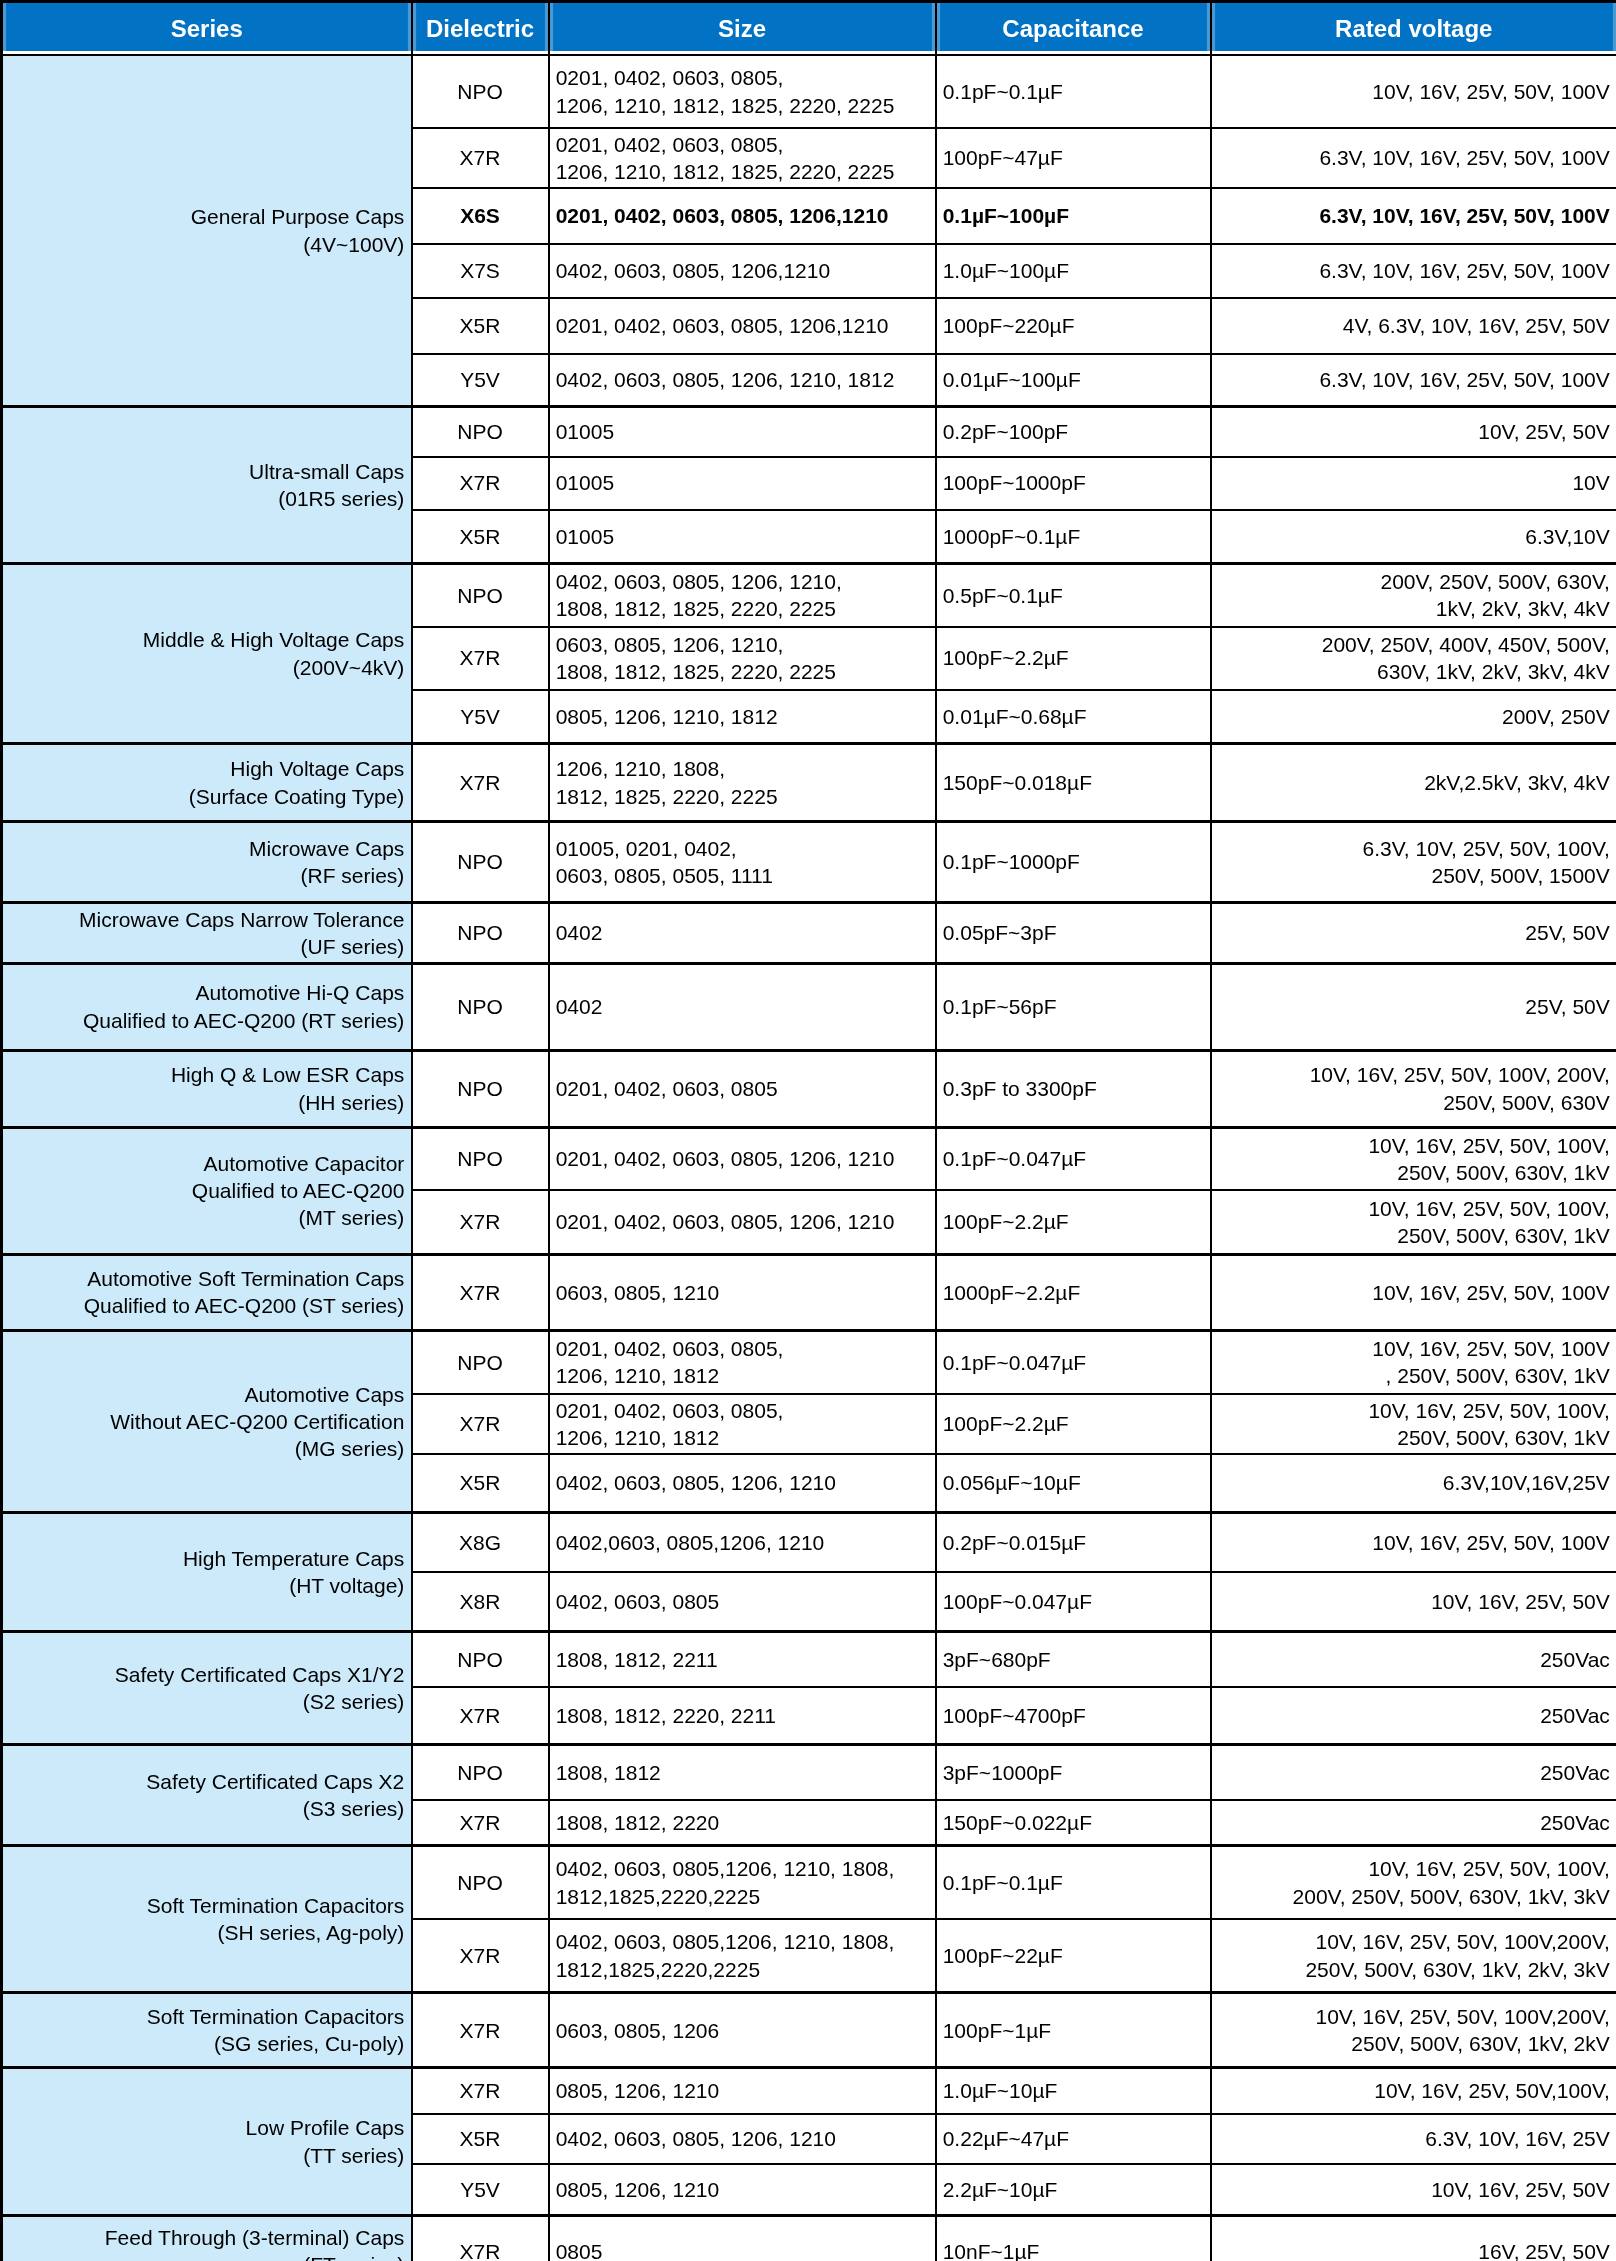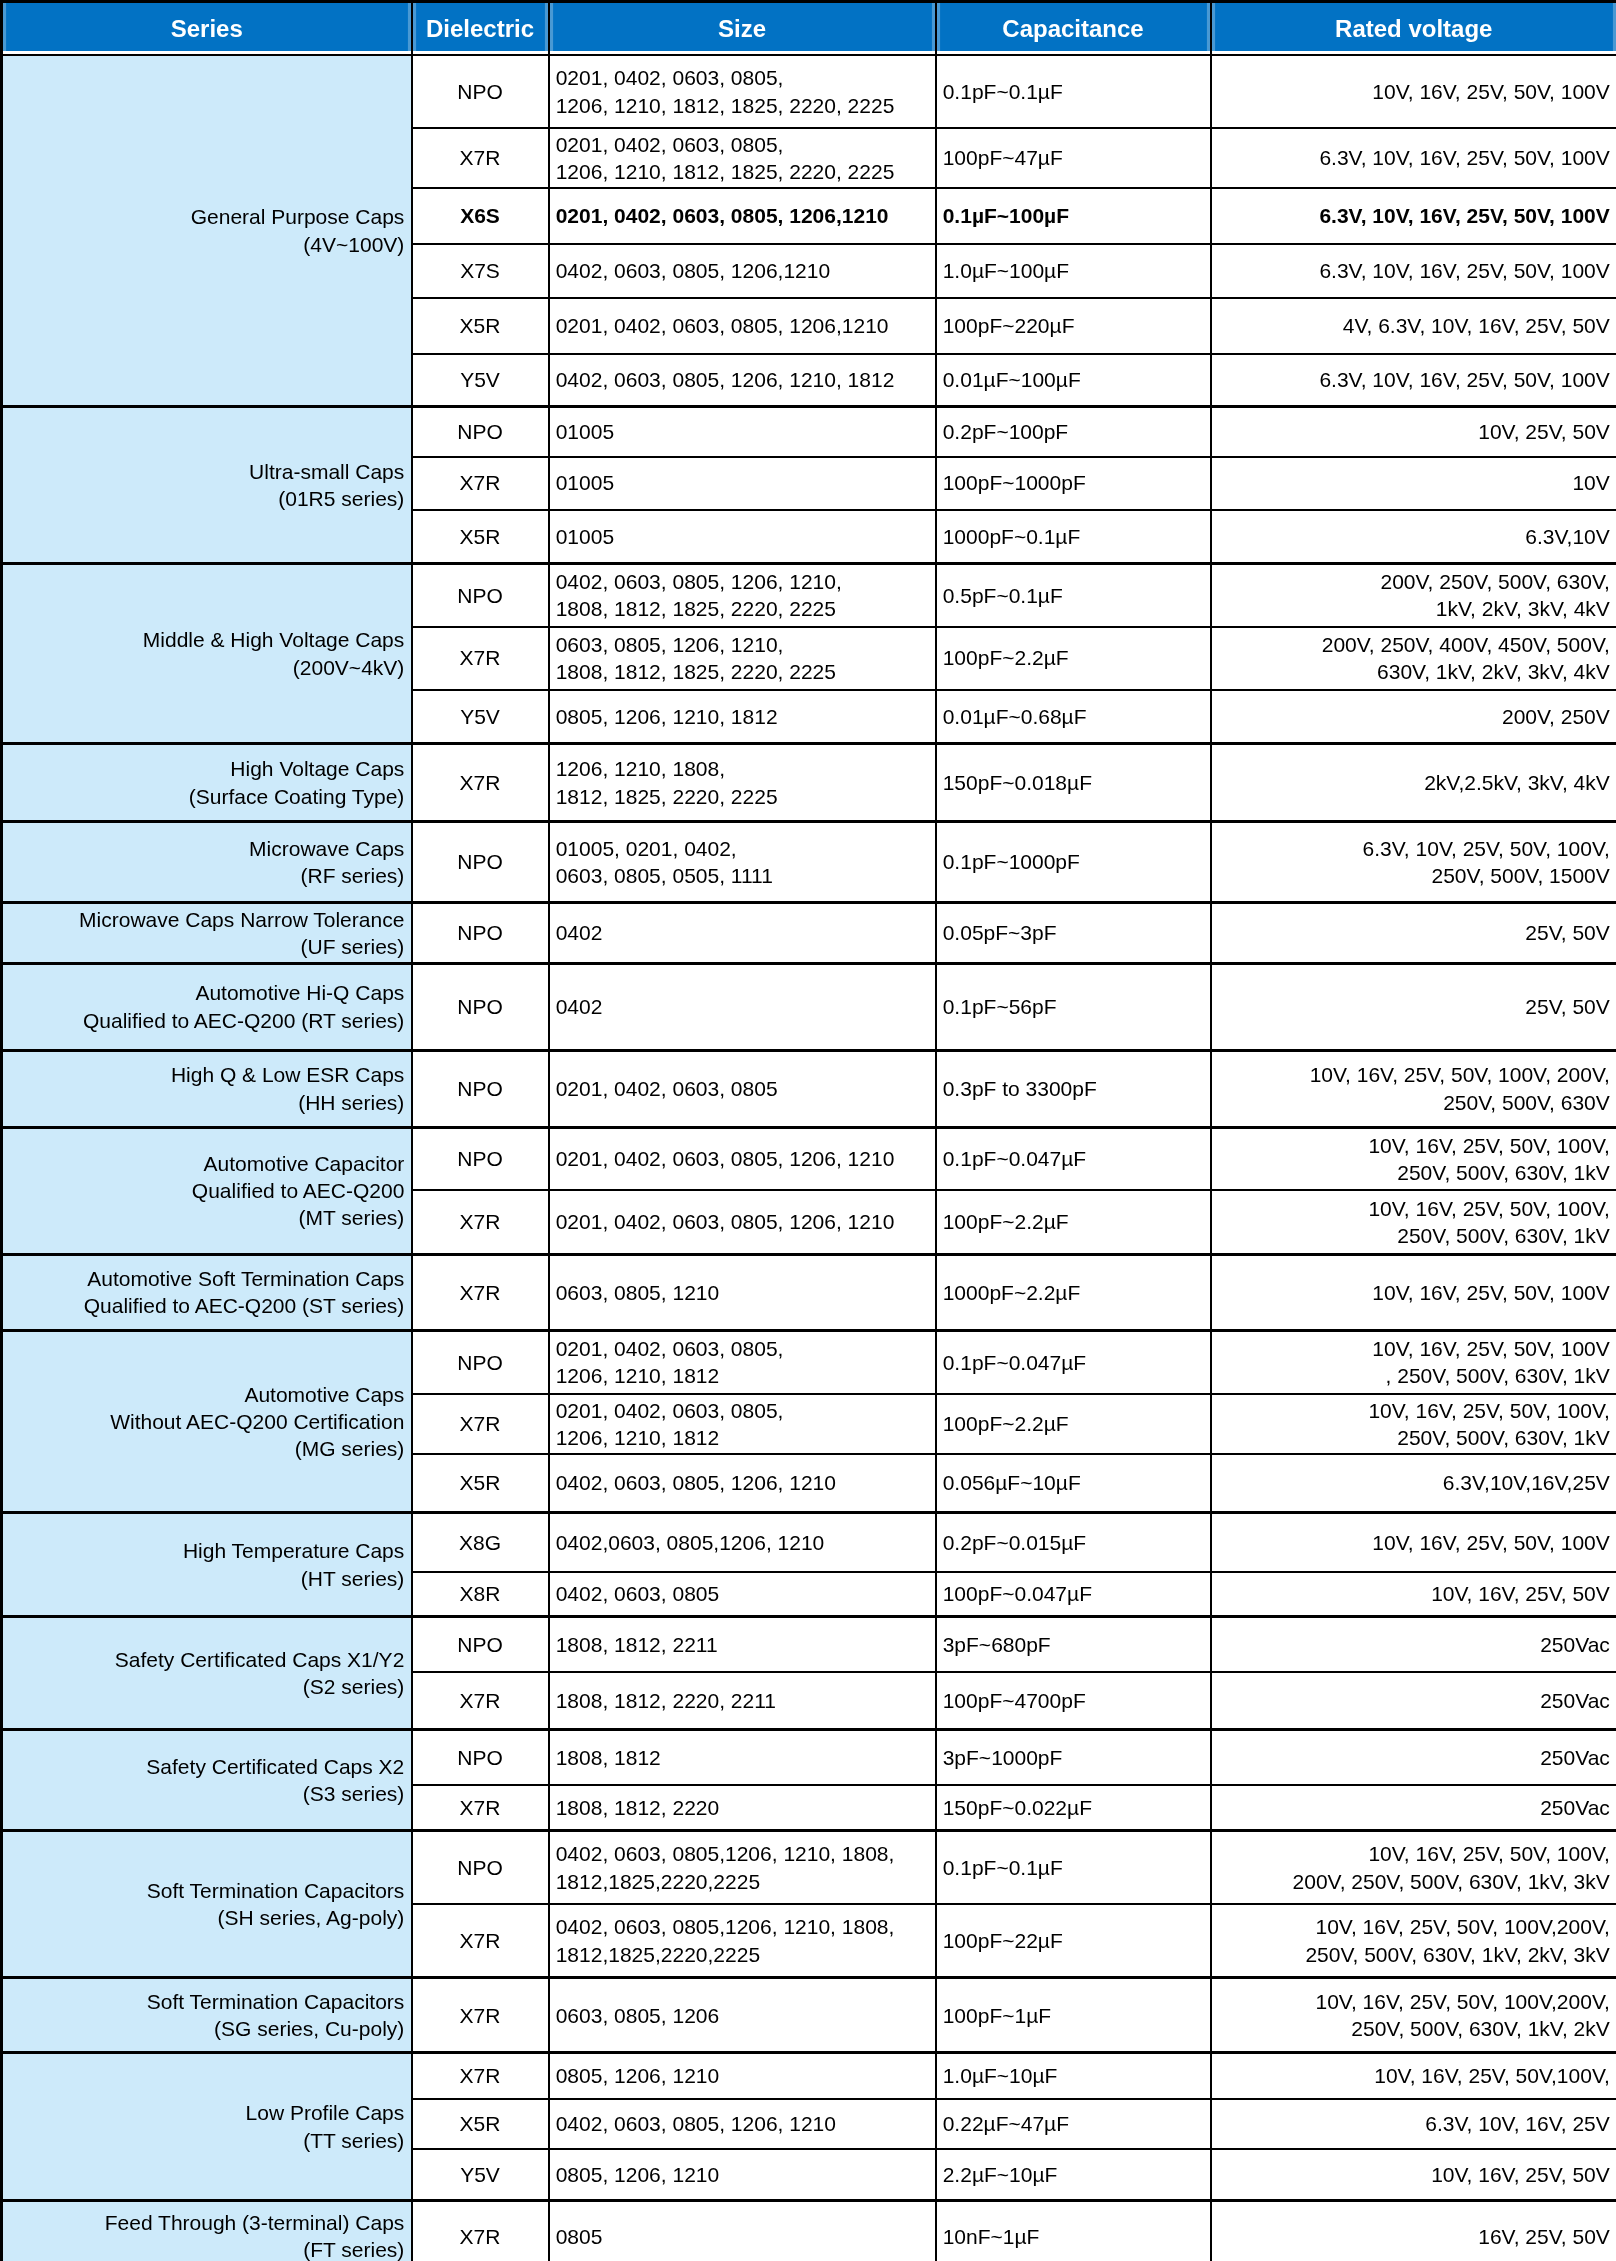--- a/index.html
+++ b/index.html
@@ -255,27 +255,27 @@
 250V, 500V, 630V, 1kV</td>
         </tr>
         <tr style="height: 59px;">
           <td class="dielectric">X5R</td>
           <td class="size">0402, 0603, 0805, 1206, 1210</td>
           <td class="capacitance">0.056µF~10µF</td>
           <td class="voltage">6.3V,10V,16V,25V</td>
         </tr>
         <tr class="group-top" style="height: 59px;">
           <td class="series" rowspan="2">High Temperature Caps
-(HT series)</td>
+(HT voltage)</td>
           <td class="dielectric">X8G</td>
           <td class="size">0402,0603, 0805,1206, 1210</td>
           <td class="capacitance">0.2pF~0.015µF</td>
           <td class="voltage">10V, 16V, 25V, 50V, 100V</td>
         </tr>
-        <tr style="height: 45px;">
+        <tr style="height: 60px;">
           <td class="dielectric">X8R</td>
           <td class="size">0402, 0603, 0805</td>
           <td class="capacitance">100pF~0.047µF</td>
           <td class="voltage">10V, 16V, 25V, 50V</td>
         </tr>
         <tr class="group-top" style="height: 55px;">
           <td class="series" rowspan="2">Safety Certificated Caps X1/Y2
 (S2 series)</td>
           <td class="dielectric">NPO</td>
           <td class="size">1808, 1812, 2211</td>

